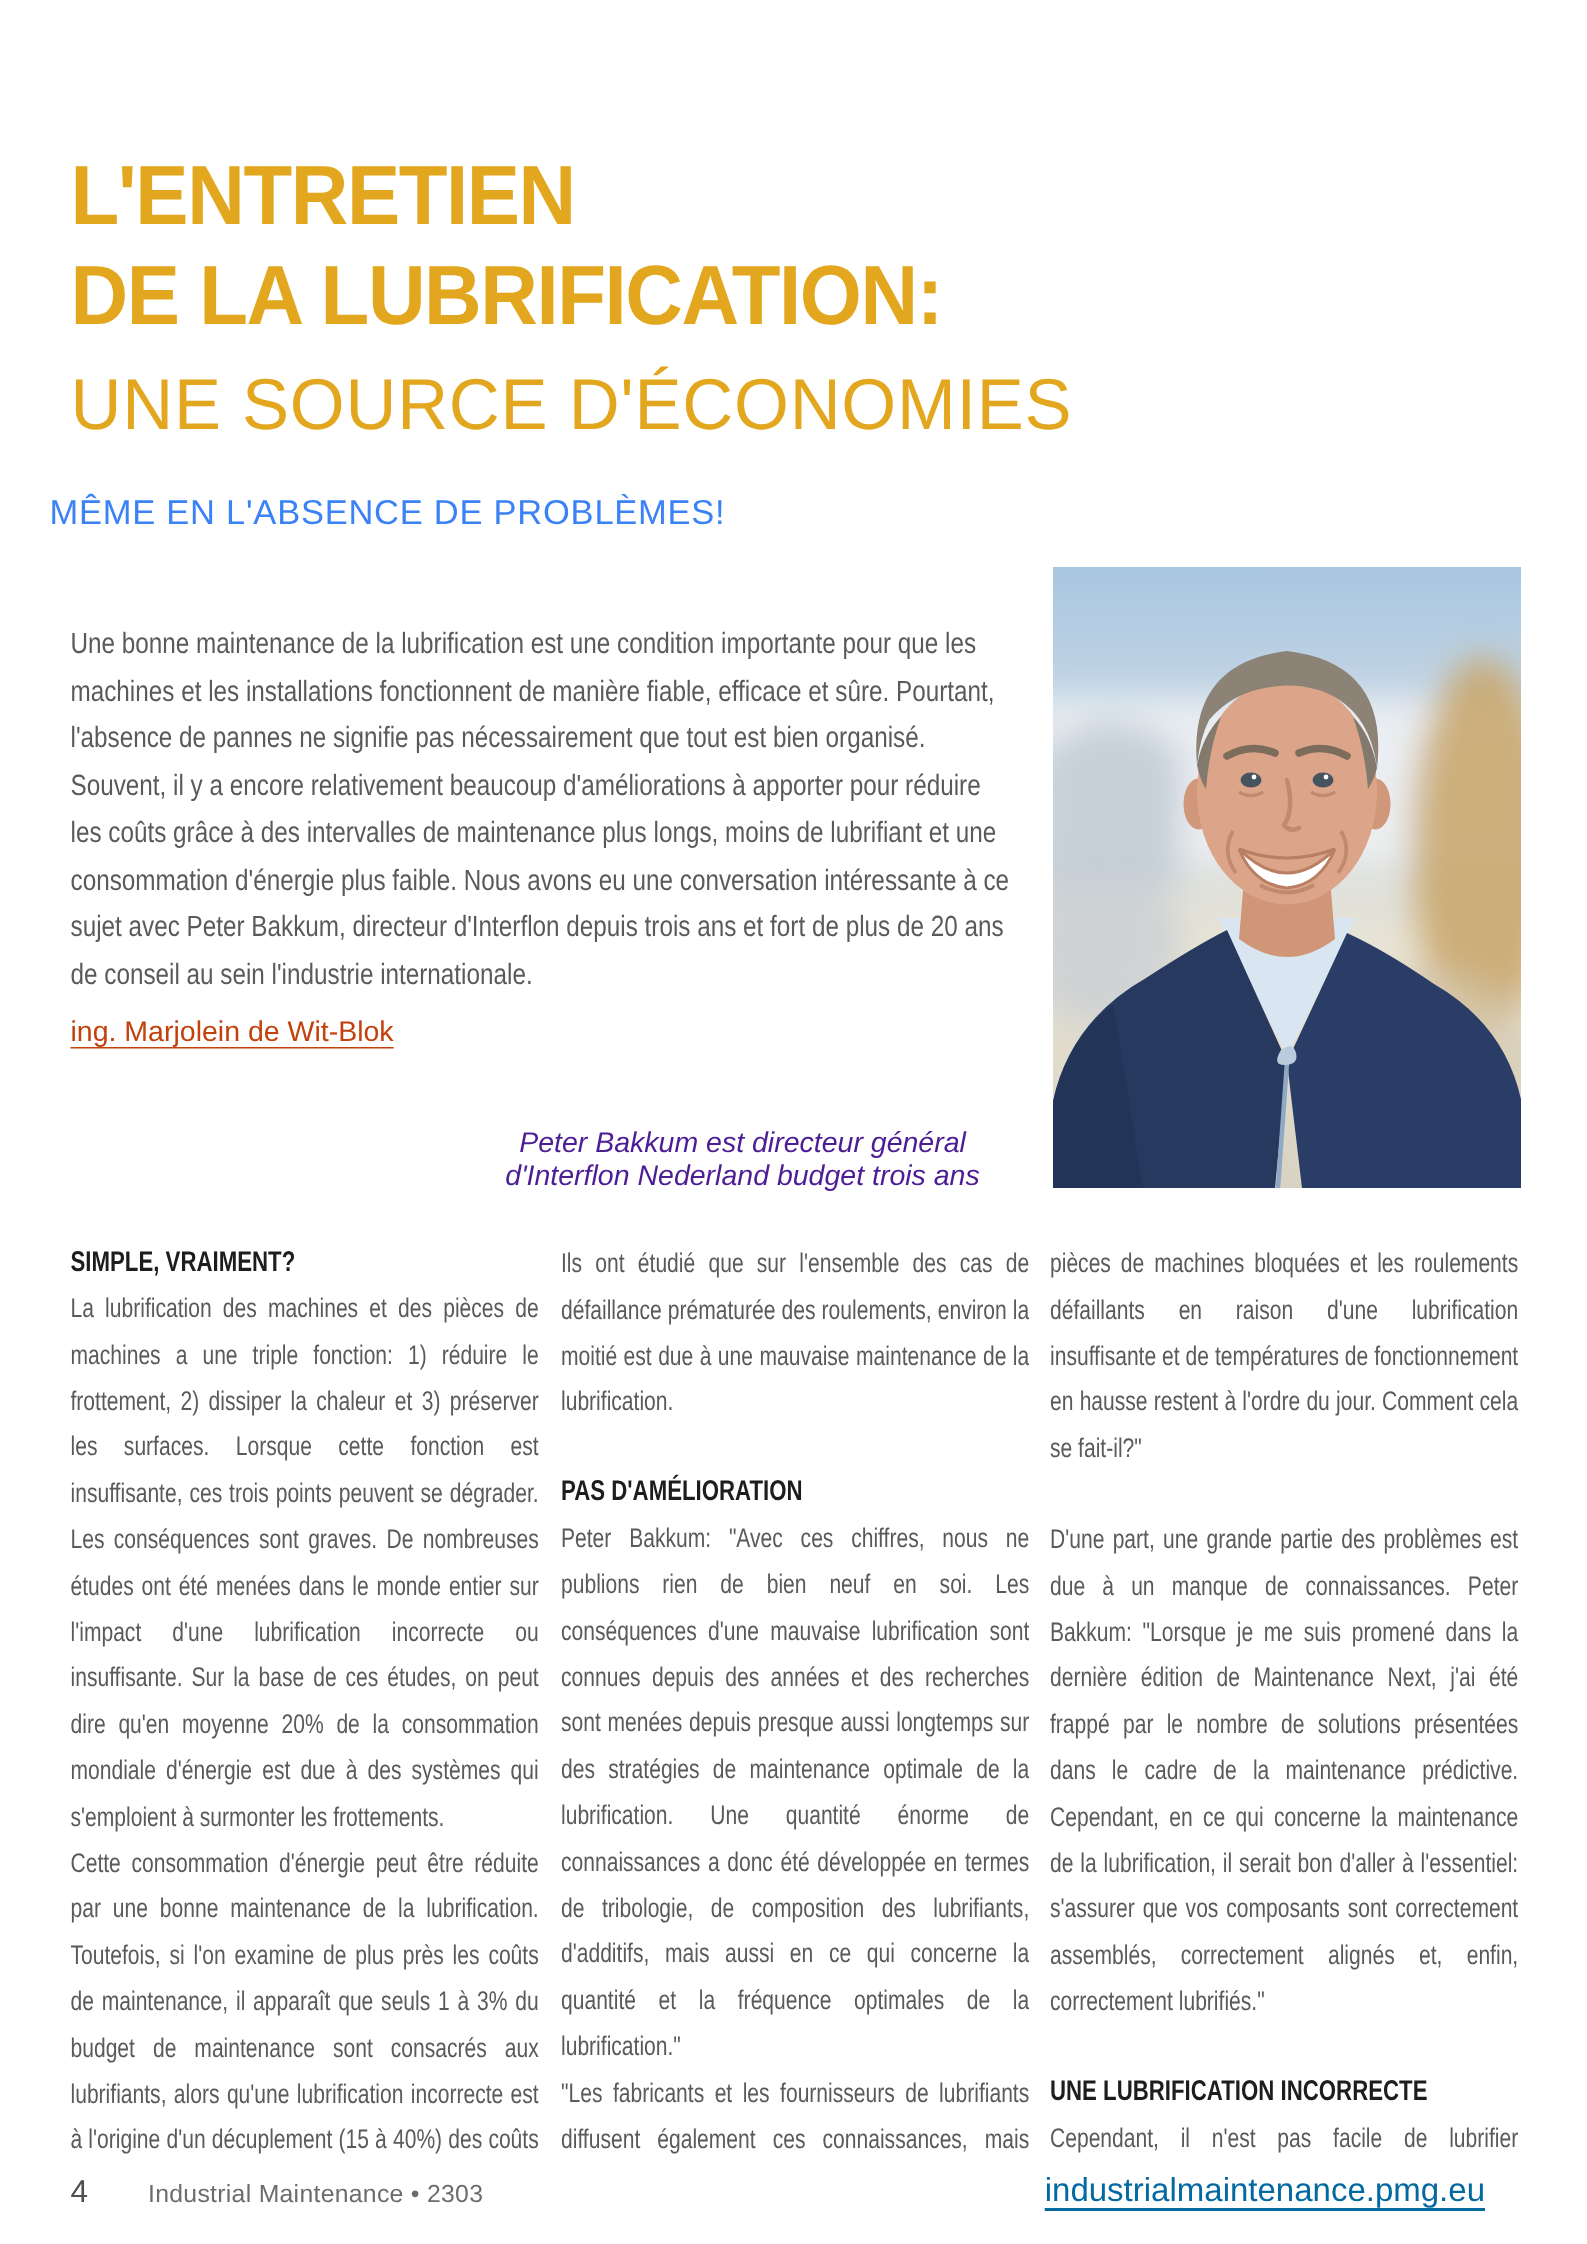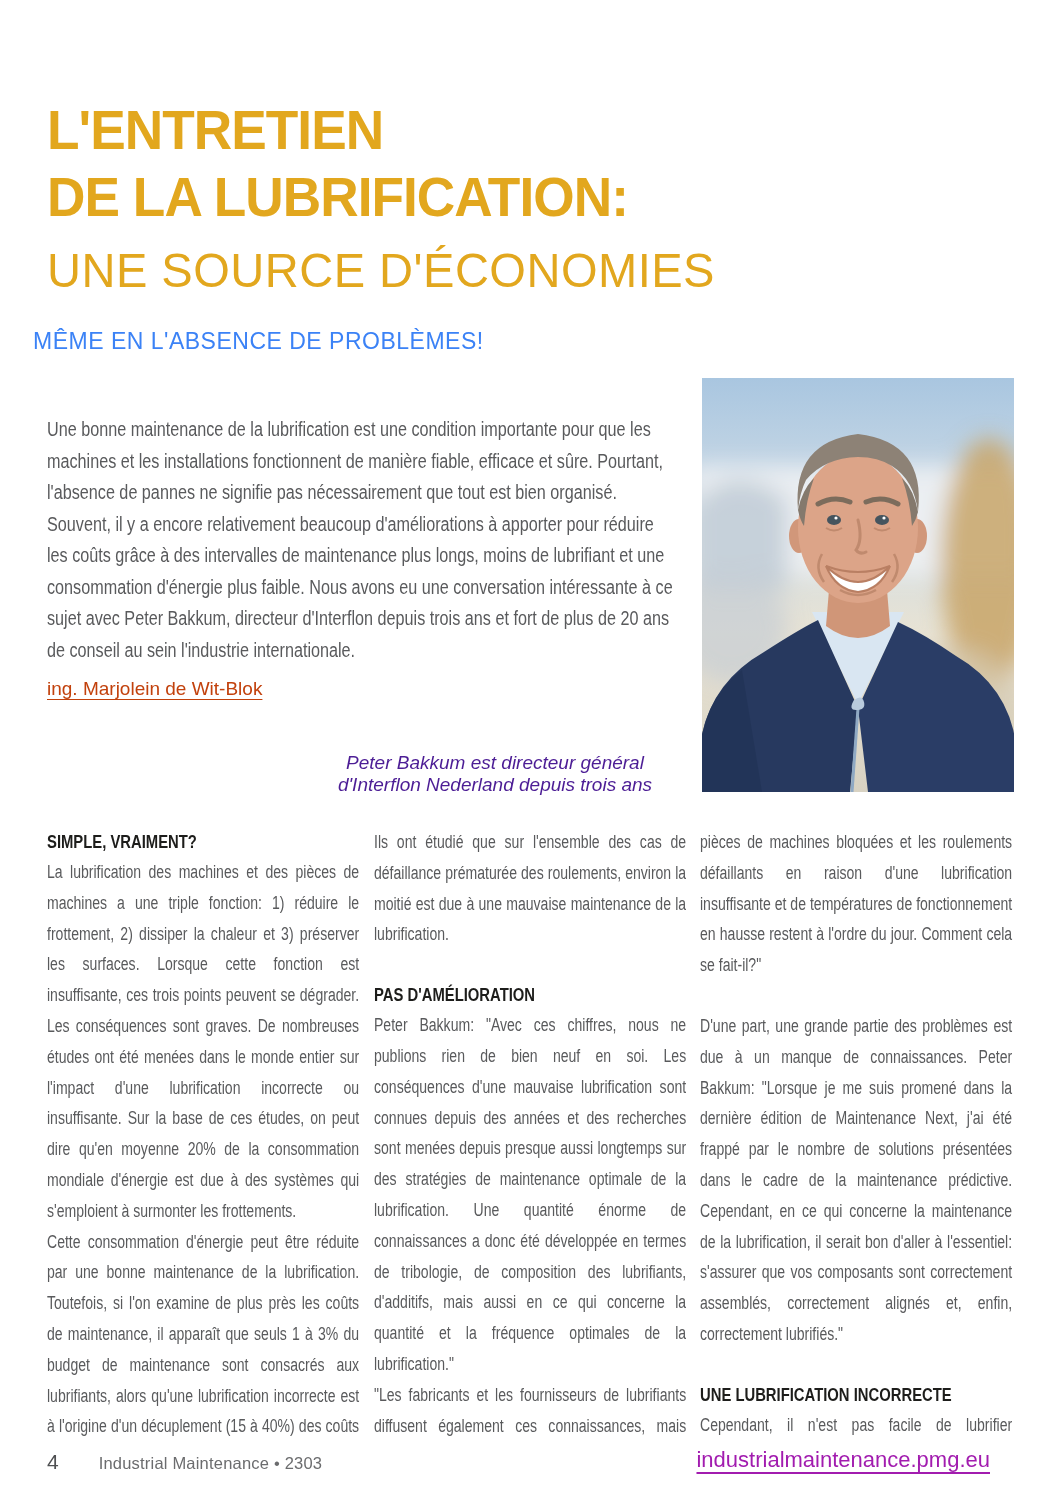--- a/index.html
+++ b/index.html
@@ -66,21 +66,21 @@
   .gap { height:30px; }
 
   
   .footer-left {
     position:absolute; left:47px; top:1450px; display:flex; align-items:baseline; gap:16px;
   }
   .page-num { font-size:21px; color:#4f5052; }
   .magazine { font-size:16.5px; color:#6b6c6e; letter-spacing:0.2px;margin-left:24px; }
   .footer-link {
     position:absolute; right:68px; top:1447px;
-    font-size:22px; color:#a21caf; text-decoration:underline; text-underline-offset:5px;
+    font-size:22px; color:#0369a1; text-decoration:underline; text-underline-offset:5px;
     cursor:pointer;
   }
 </style>
 </head>
 <body>
 
 <div class="page">
 
   <div class="title-bold">
     <div>L'ENTRETIEN</div>
@@ -153,21 +153,21 @@
       <path d="M120,176 Q112,190 122,204" stroke="#c08a6e" stroke-width="2.5" fill="none"></path>
       <path d="M192,176 Q200,190 190,204" stroke="#c08a6e" stroke-width="2.5" fill="none"></path>
 
       <path d="M124,188 Q156,220 188,188 Q178,212 156,214 Q134,212 124,188 Z" fill="#ffffff" stroke="#b97f63" stroke-width="2"></path>
       <path d="M124,188 Q156,200 188,188" stroke="#b97f63" stroke-width="2" fill="none"></path>
       <path d="M138,212 Q156,222 174,212" stroke="#c08a6e" stroke-width="2.5" fill="none"></path>
     </svg>
   </div>
   <div class="caption">
     <div>Peter Bakkum est directeur général</div>
-    <div>d'Interflon Nederland depuis trois ans</div>
+    <div>d'Interflon Nederland budget trois ans</div>
   </div>
 
   <div class="article">
     <div class="col">
       <div class="col-inner">
         <div class="col-heading">SIMPLE, VRAIMENT?</div>
         <p>La lubrification des machines et des pièces de machines a une triple fonction: 1) réduire le frottement, 2) dissiper la chaleur et 3) préserver les surfaces. Lorsque cette fonction est insuffisante, ces trois points peuvent se dégrader. Les conséquences sont graves. De nombreuses études ont été menées dans le monde entier sur l'impact d'une lubrification incorrecte ou insuffisante. Sur la base de ces études, on peut dire qu'en moyenne 20% de la consommation mondiale d'énergie est due à des systèmes qui s'emploient à surmonter les frottements.</p>
         <p>Cette consommation d'énergie peut être réduite par une bonne maintenance de la lubrification. Toutefois, si l'on examine de plus près les coûts de maintenance, il apparaît que seuls 1 à 3% du budget de maintenance sont consacrés aux lubrifiants, alors qu'une lubrification incorrecte est à l'origine d'un décuplement (15 à 40%) des coûts de maintenance. Ce constat est d'autant plus évident lorsque l'on examine les chiffres fournis par des fabricants de roulements réputés.</p>
       </div>
     </div>

